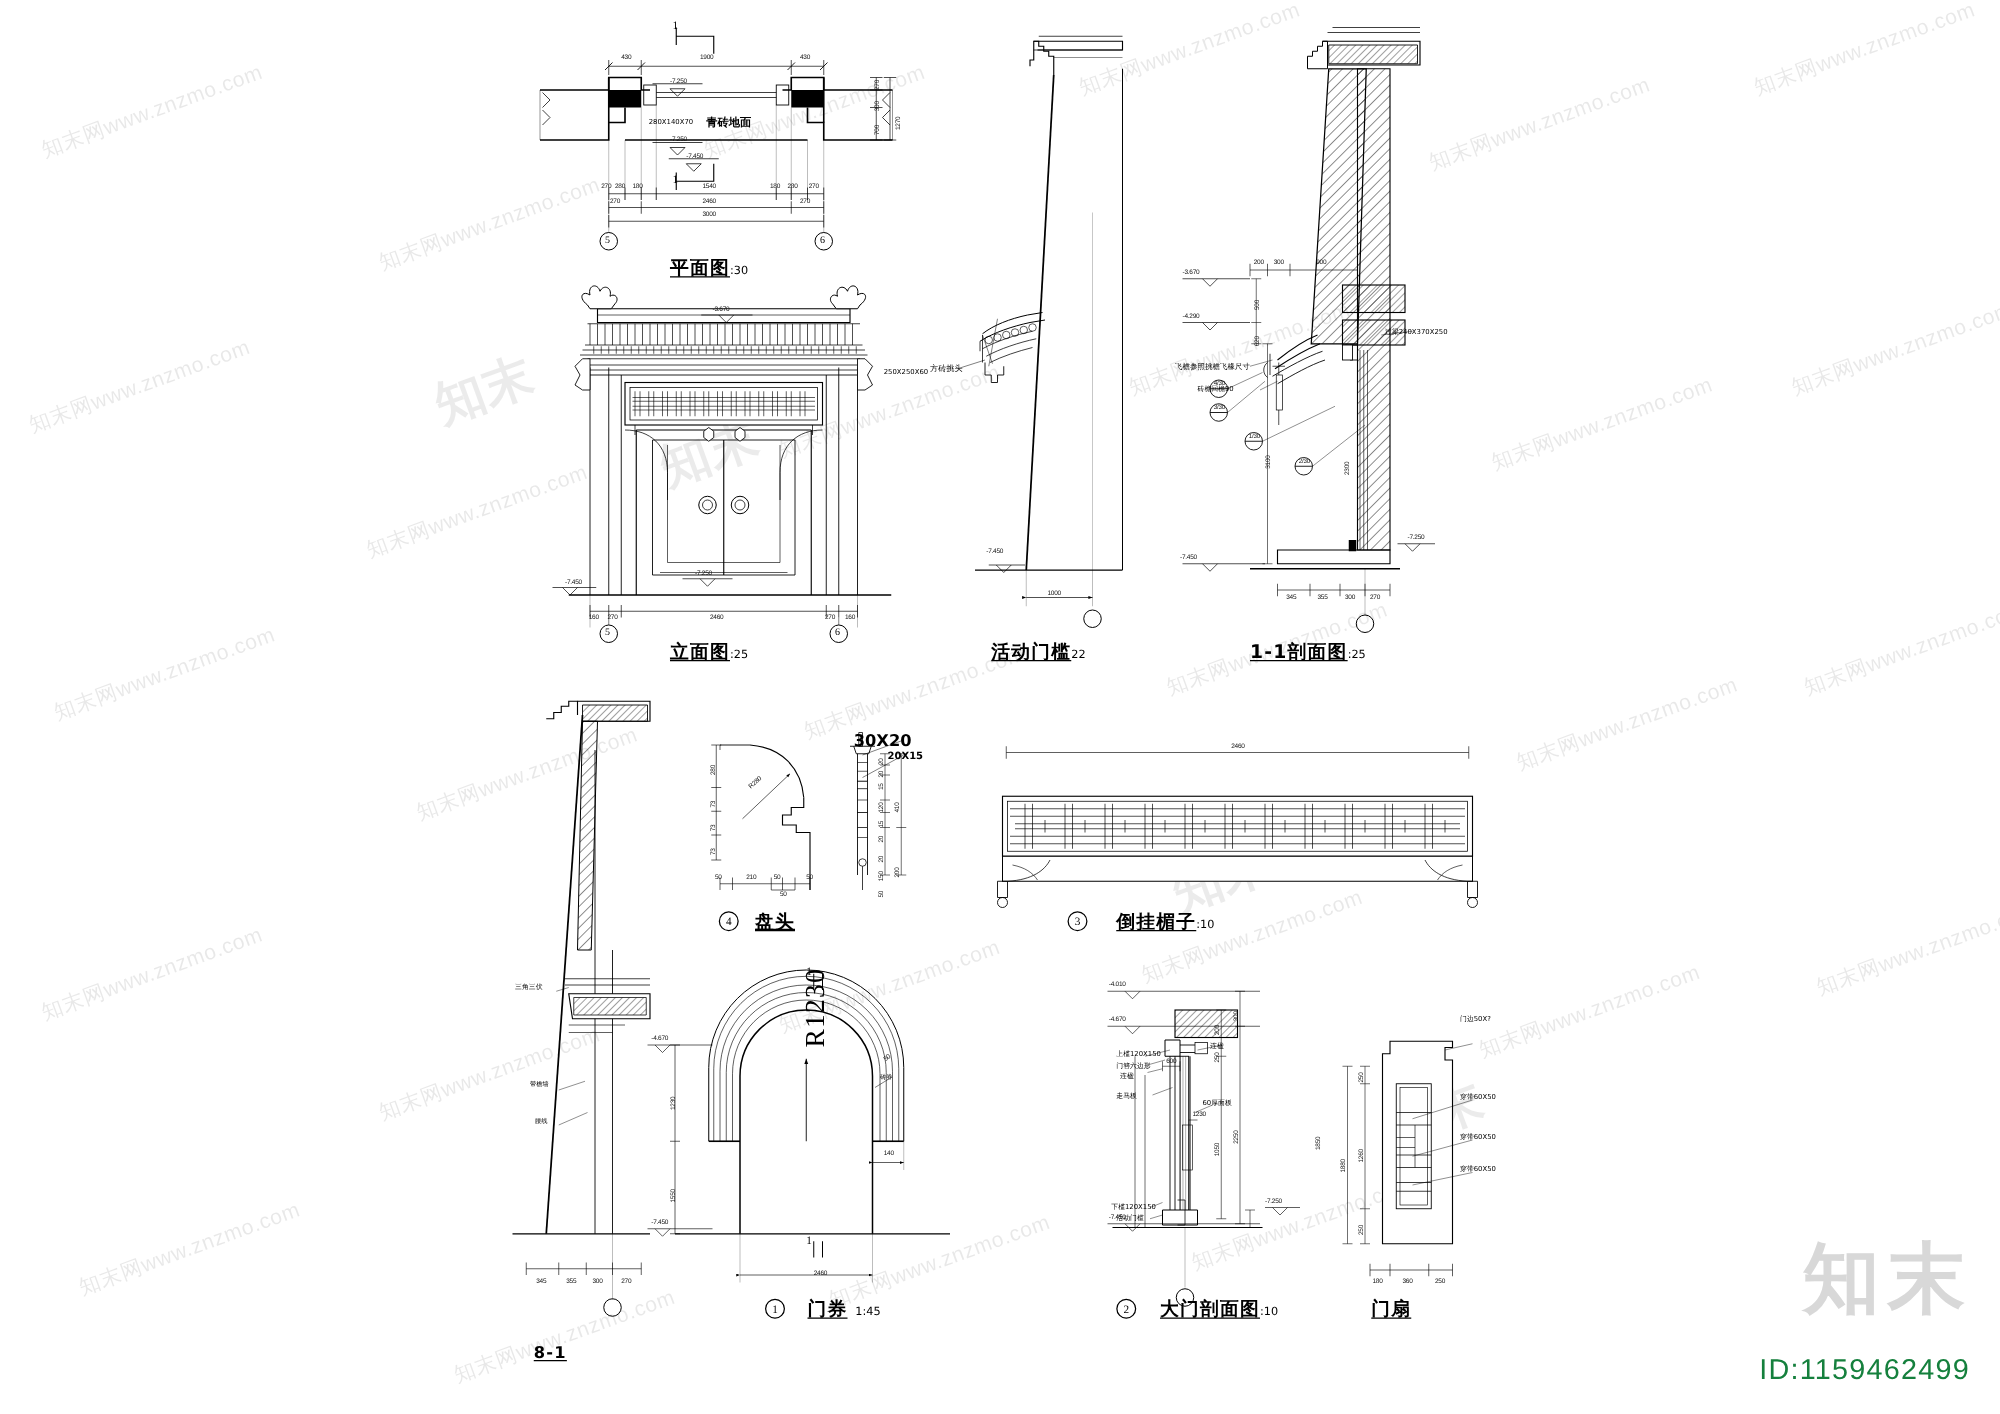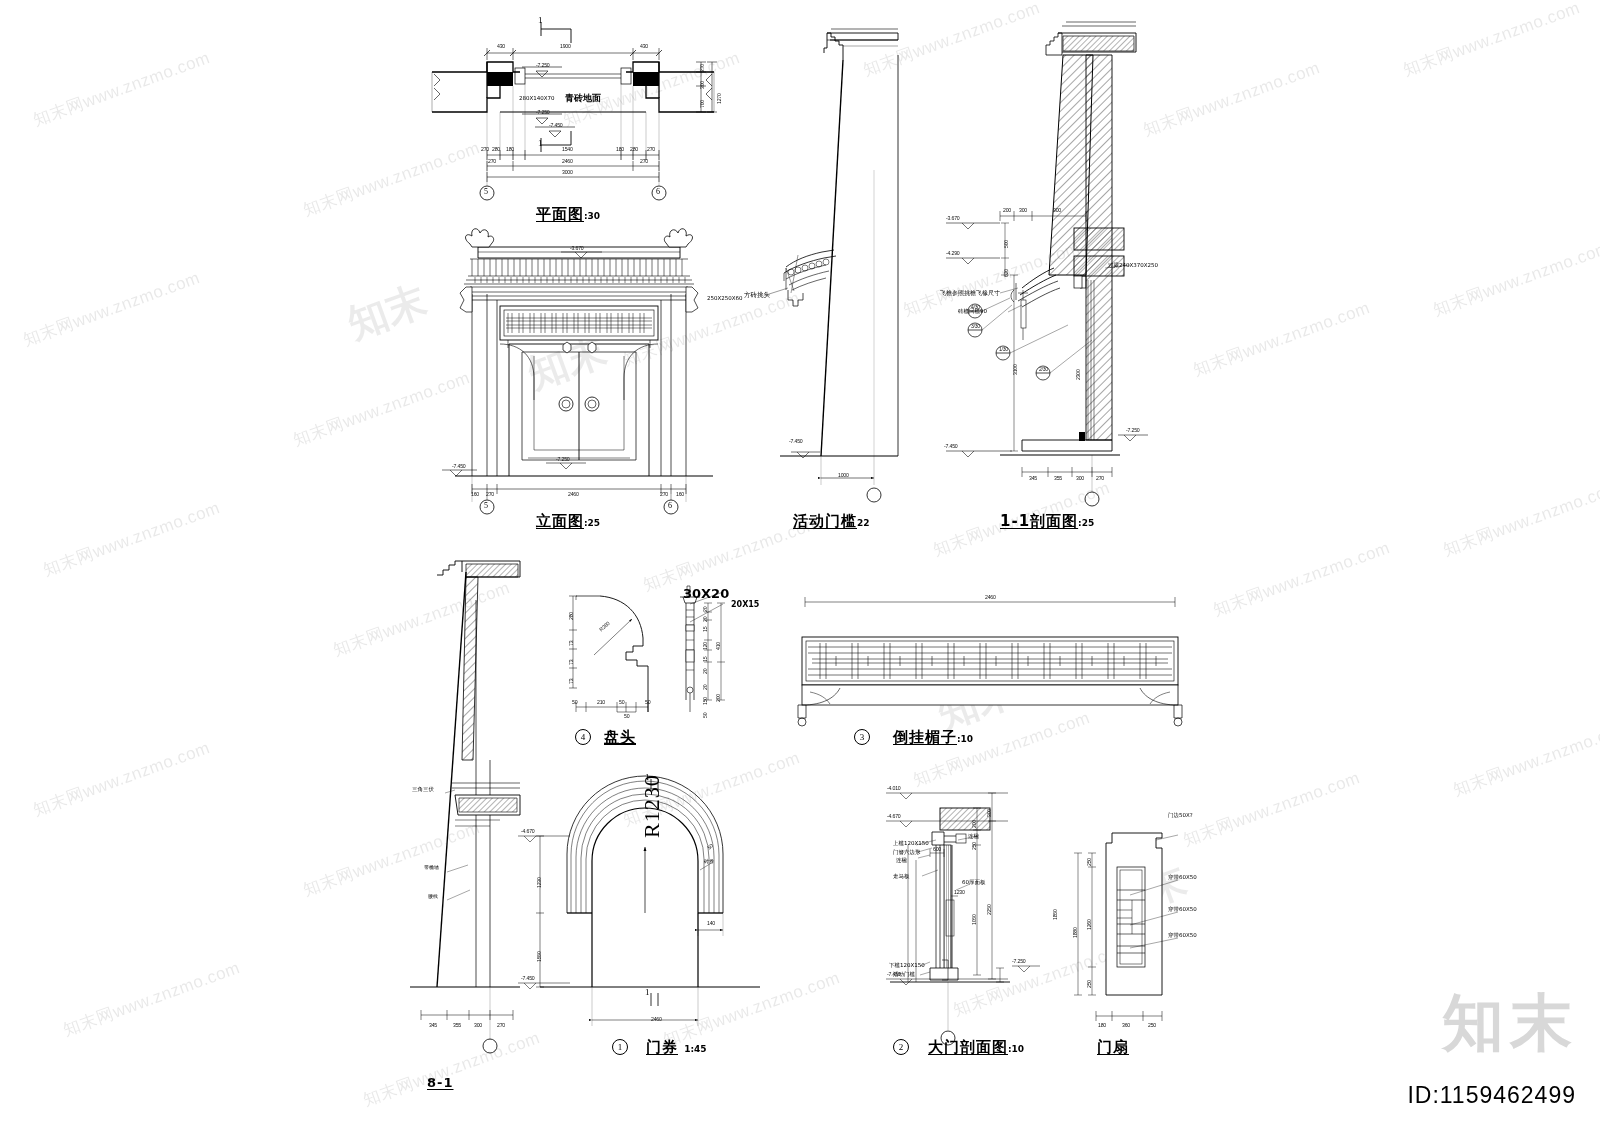--- a/index.html
+++ b/index.html
@@ -17,29 +17,29 @@
         font-family:"DejaVu Sans",sans-serif;font-weight:bold;}
 
   .lbl{position:absolute;white-space:nowrap;font-family:"DejaVu Sans",sans-serif;}
   .dim{position:absolute;white-space:nowrap;font-size:5.2px;font-family:"Liberation Sans",sans-serif;
        color:#111;letter-spacing:-.2px;}
   .dimv{transform:rotate(-90deg);transform-origin:left top;}
   .cn{font-family:"DejaVu Sans",sans-serif;}
   .title{position:absolute;white-space:nowrap;font-family:"DejaVu Sans",sans-serif;
          font-weight:bold;font-size:15px;letter-spacing:1px;}
   .title u{text-decoration:underline;text-underline-offset:2px;}
-  .tscale{font-size:9px;font-weight:bold;letter-spacing:0;}
+  .tscale{font-size:9px;font-weight:normal;letter-spacing:0;}
   .note{position:absolute;white-space:nowrap;font-size:5.5px;font-family:"DejaVu Sans",sans-serif;}
   .lgnum{position:absolute;white-space:nowrap;font-family:"Liberation Serif",serif;}
 
   
   #brand{position:absolute;right:22px;bottom:66px;font-family:"DejaVu Sans",sans-serif;
          font-size:62px;font-weight:bold;color:#d8d8d8;letter-spacing:6px;}
   #idline{position:absolute;right:24px;bottom:22px;font-family:"Liberation Sans",sans-serif;
-          font-size:23px;color:#000000;letter-spacing:1px;}
+          font-size:23px;color:#15803d;letter-spacing:1px;}
   .circ{position:absolute;border:1px solid #000;border-radius:50%;
         display:flex;align-items:center;justify-content:center;
         font-family:"Liberation Serif",serif;}
 </style>
 </head>
 <body>
 
 <div id="sheet">
 
   <div class="wm" style="left:30px;  top:110px;">知末网www.znzmo.com</div>
@@ -670,21 +670,21 @@
   <div class="dim dimv" style="left:568px;top:646px;">73</div>
   <div class="dim dimv" style="left:568px;top:665px;">73</div>
   <div class="dim dimv" style="left:568px;top:684px;">73</div>
   <div class="dim" style="left:572px;top:699px;">50</div>
   <div class="dim" style="left:597px;top:699px;">210</div>
   <div class="dim" style="left:619px;top:699px;">50</div>
   <div class="dim" style="left:624px;top:713px;">50</div>
   <div class="dim" style="left:645px;top:699px;">50</div>
   <div class="dim" style="left:598px;top:628px;transform:rotate(-42deg);transform-origin:left top;">R280</div>
   <div class="lbl" style="left:683px;top:586px;font-size:13px;font-weight:bold;">30X20</div>
-  <div class="lbl" style="left:710px;top:600px;font-size:8px;font-weight:bold;margin-left:21px;">20X15</div>
+  <div class="lbl" style="left:710px;top:600px;font-size:8px;font-weight:bold;">20X15</div>
   <div class="dim dimv" style="left:702px;top:612px;">20</div>
   <div class="dim dimv" style="left:702px;top:622px;">20</div>
   <div class="dim dimv" style="left:702px;top:632px;">15</div>
   <div class="dim dimv" style="left:702px;top:650px;">120</div>
   <div class="dim dimv" style="left:702px;top:662px;">15</div>
   <div class="dim dimv" style="left:702px;top:674px;">20</div>
   <div class="dim dimv" style="left:715px;top:650px;">410</div>
   <div class="dim dimv" style="left:702px;top:690px;">20</div>
   <div class="dim dimv" style="left:702px;top:705px;">150</div>
   <div class="dim dimv" style="left:715px;top:702px;">200</div>

